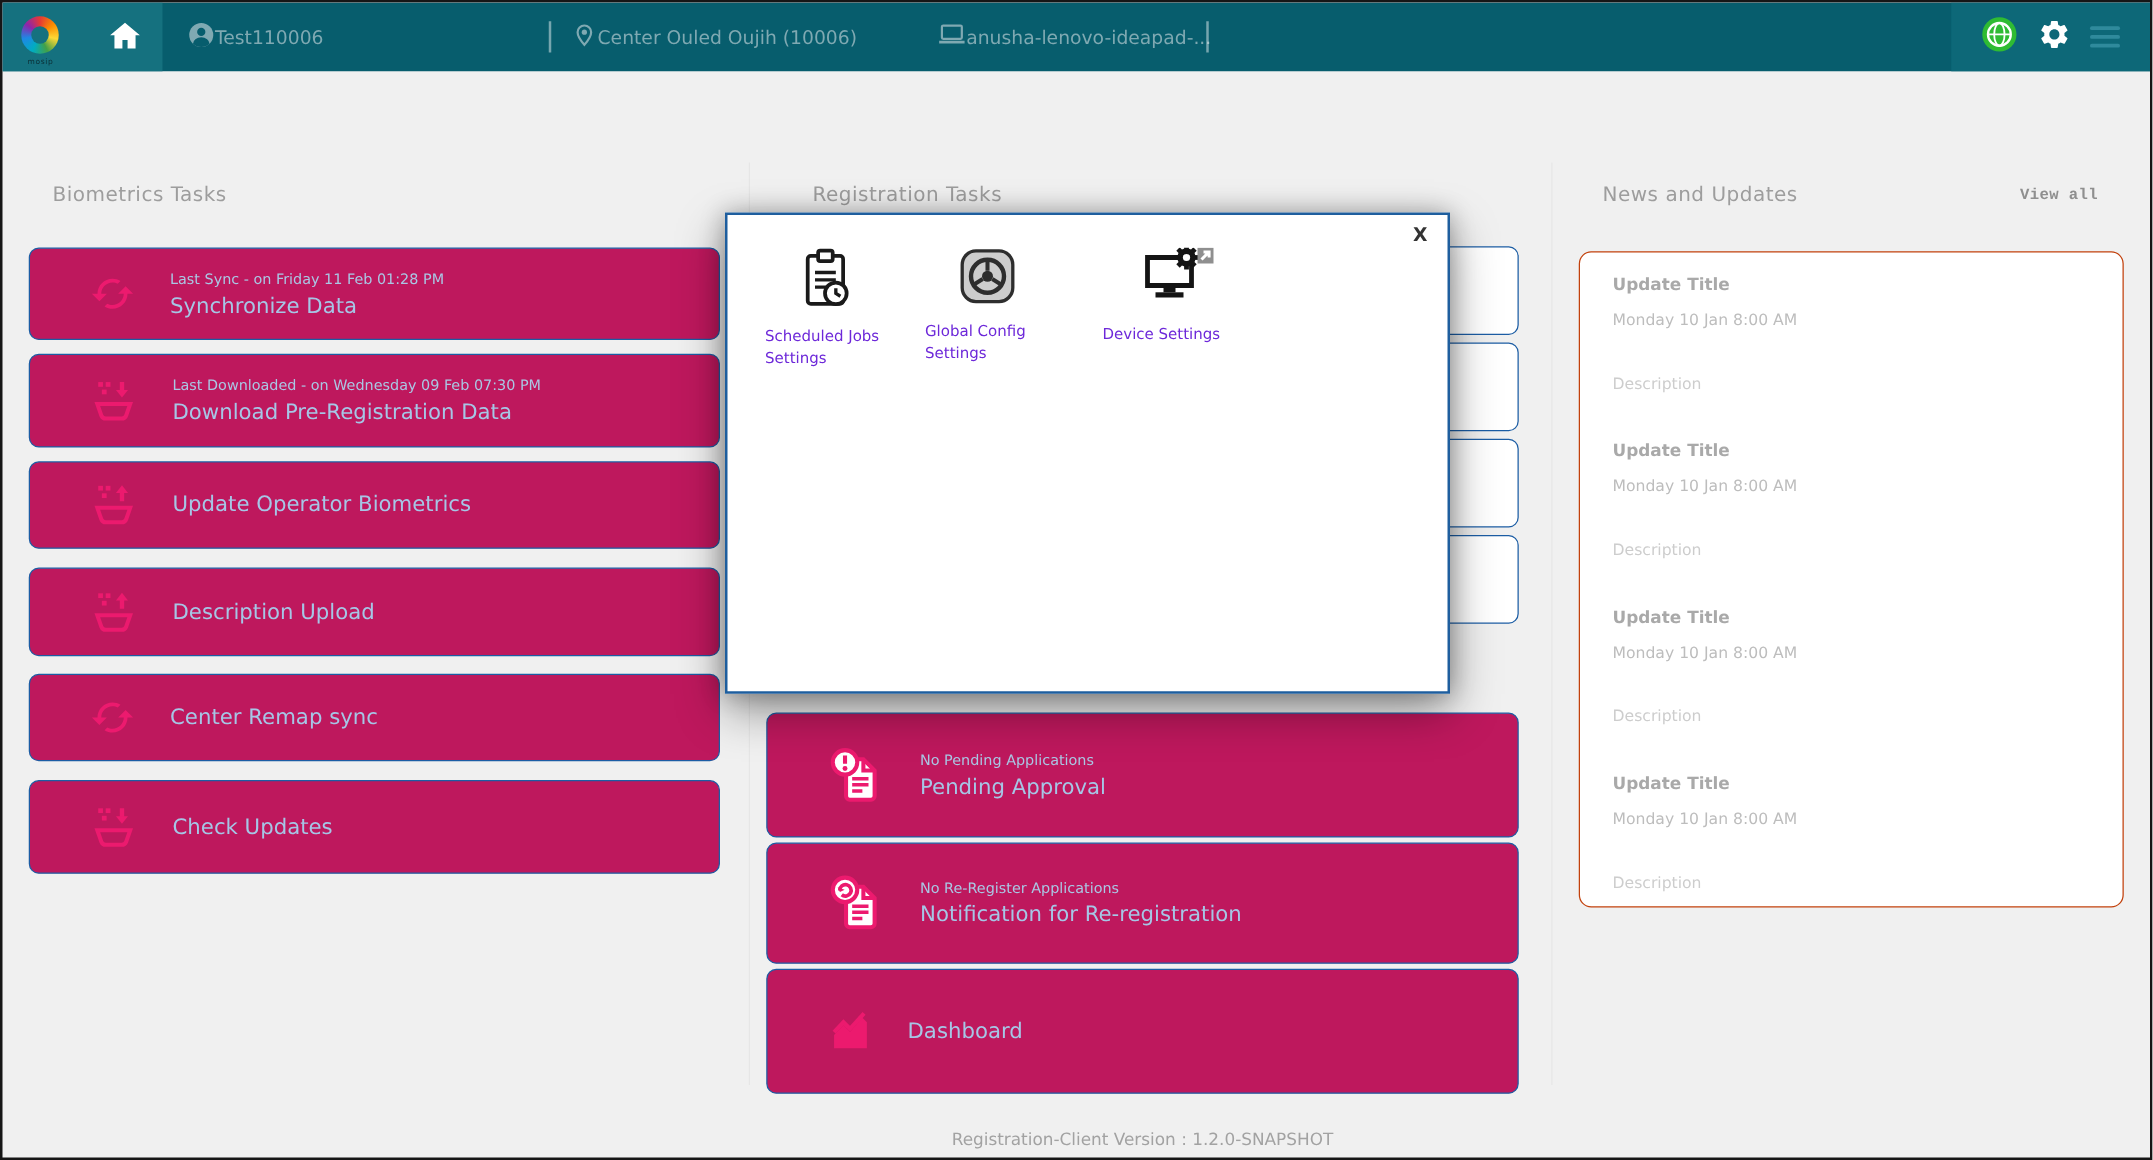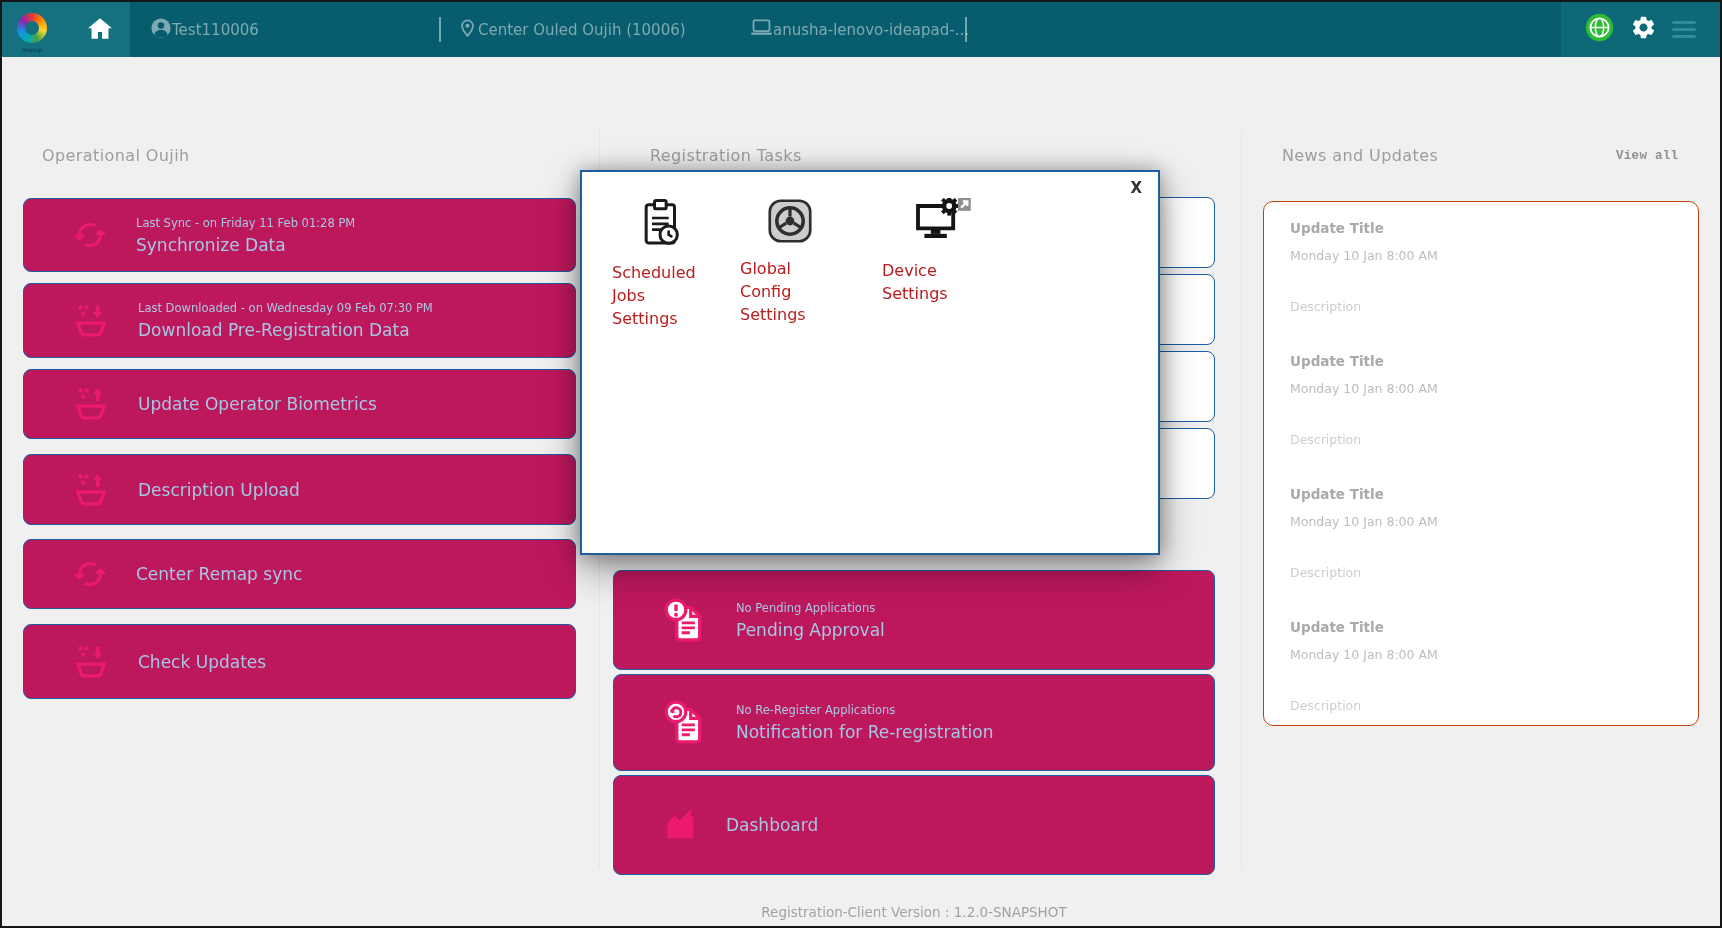--- a/index.html
+++ b/index.html
@@ -44,21 +44,21 @@
   .nt{font-size:13.5px;font-weight:bold;color:#a9a9a9;padding-top:8px;}
   .ntime{margin-top:12px;font-size:12.5px;color:#bdbdbd;}
   .ndesc{margin-top:36px;font-size:12.5px;color:#cdcdcd;}
   
   .modal{position:absolute;left:578px;top:168px;width:580px;height:385px;background:#fff;
          border:2px solid #1e5e9e;box-sizing:border-box;z-index:10;
          box-shadow:0 0 18px rgba(0,0,0,.28),0 14px 36px rgba(0,0,0,.4);}
   .modal-close{position:absolute;top:7px;right:16px;font-size:15px;font-weight:bold;color:#333;cursor:pointer;}
   .mitem{position:absolute;top:26px;text-align:left;cursor:pointer;}
   .micon{display:block;margin:0 auto 9px auto;}
-  .mlabel{font-size:16px;line-height:1.45;color:#b91c1c;}
+  .mlabel{font-size:12px;line-height:1.45;color:#6d28d9;}
   
   .footer{position:absolute;left:611px;top:902px;width:602px;text-align:center;font-size:13.5px;color:#a2a2a2;}
 </style>
 </head>
 <body>
 
 <svg width="0" height="0" style="position:absolute">
   <defs>
     <symbol id="i-sync" viewBox="0 0 24 24">
       <path fill="currentColor" d="M19 8l-4 4h3c0 3.31-2.69 6-6 6-1.01 0-1.97-.25-2.8-.7l-1.46 1.46C8.97 19.54 10.43 20 12 20c4.42 0 8-3.58 8-8h3l-4-4zM6 12c0-3.31 2.69-6 6-6 1.01 0 1.97.25 2.8.7l1.46-1.46C15.03 4.46 13.57 4 12 4c-4.42 0-8 3.58-8 8H1l4 4 4-4H6z"></path>
@@ -206,21 +206,21 @@
           <span></span>
           <span></span>
           <span></span>
         </span>
     </div>
   </div>
 
   <div class="vline" style="left:597px"></div>
   <div class="vline" style="left:1239px"></div>
 
-  <div class="colhead" style="left:40px;top:144px">Operational Oujih</div>
+  <div class="colhead" style="left:40px;top:144px">Biometrics Tasks</div>
   <div class="col" style="left:21px;top:140px;width:553px;height:580px">
 
     <div class="card op" style="top:56px;height:74px">
       <span class="cicon">
           <svg width="36" height="36">
             <use href="#i-sync"></use>
           </svg>
         </span>
       <div class="ctext">
         <div class="csub">Last Sync - on Friday 11 Feb 01:28 PM</div>

